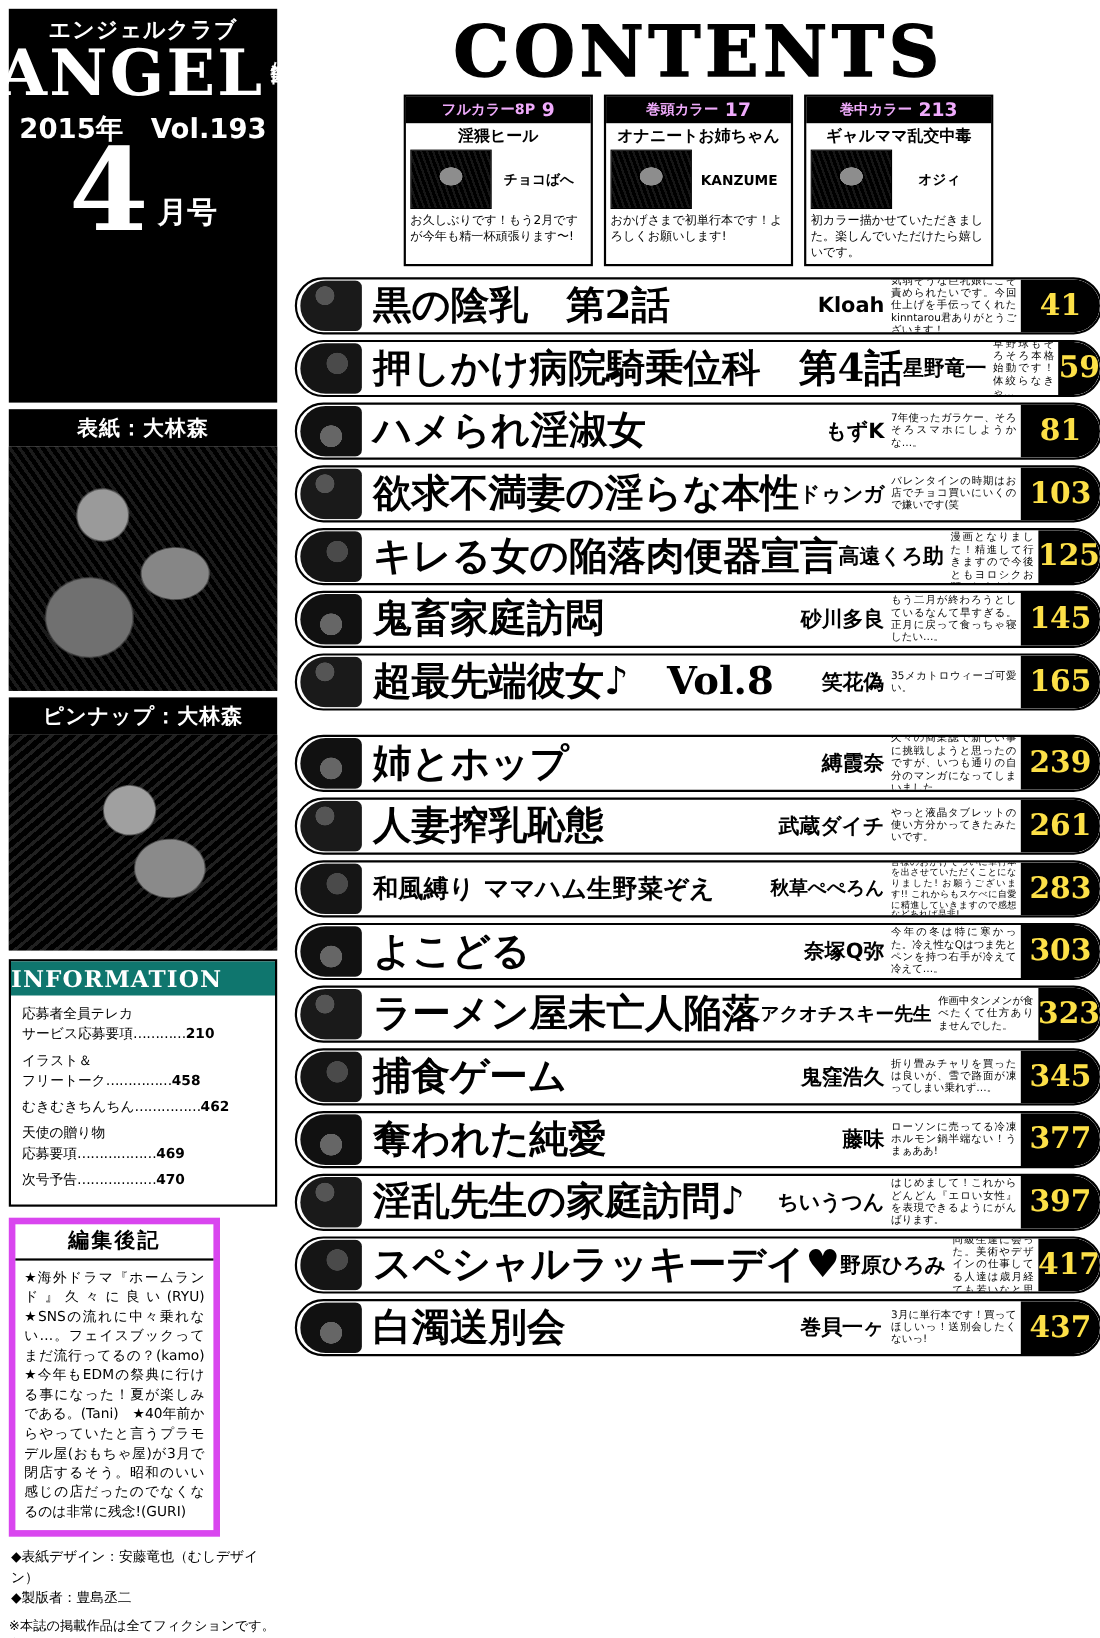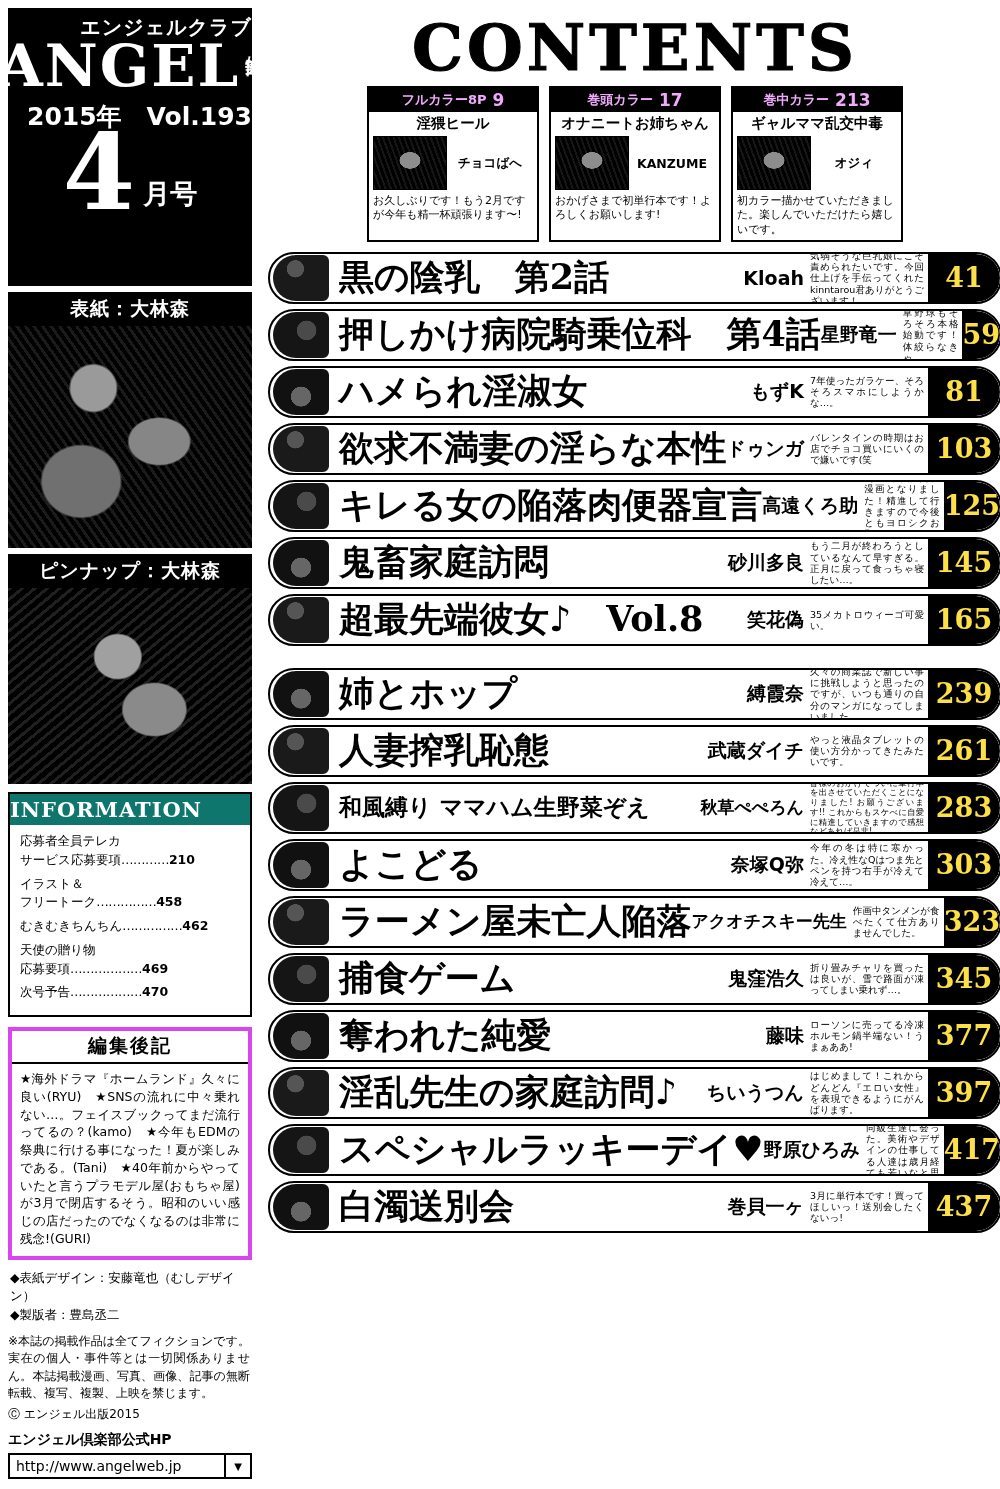--- a/index.html
+++ b/index.html
@@ -14,22 +14,22 @@
   }
   .page { position:relative; width:1000px; height:1489px; }
 
   
   .left-col {
     position:absolute; left:8px; top:8px; width:244px; height:1473px;
   }
 
   
   .masthead {
-    background:#000; color:#fff; width:244px; height:278px;
-    position:relative; text-align:right;
+    background:#000; color:#fff; width:244px; height:358px;
+    position:relative; text-align:center;
   }
   .mast-kana {
     font-size:20px; letter-spacing:1px; padding-top:6px; font-weight:bold;
     font-family:"DejaVu Sans", sans-serif;
   }
   .angel-row { display:flex; align-items:flex-start; justify-content:center; margin-top:-2px;}
   .angel-word {
     font-family:"DejaVu Serif", serif; font-size:58px; font-weight:bold;
     letter-spacing:2px; line-height:0.95;
     -webkit-text-stroke:0px #fff;
@@ -61,21 +61,21 @@
   .info-title {
     background:#0f766e; color:#fff; font-size:21px;
     font-weight:bold; padding:3px 0; letter-spacing:1px;
     font-family:"DejaVu Serif", serif;
   }
   .info-list { padding:7px 10px 0 10px; font-size:12.5px; line-height:1.5; }
   .info-item { margin-bottom:5px; }
   .info-item .dots { letter-spacing:-0.5px; }
   .info-item .pg { font-weight:bold; }
 
-  .post-box { width:244px; border:4px solid #d946ef; margin-top:10px; }
+  .post-box { width:192px; border:6px solid #d946ef; margin-top:10px; }
   .post-title {
     text-align:center; font-size:19px; font-weight:bold; padding:2px 0 3px 0;
     border-bottom:2px solid #000; letter-spacing:2px;
   }
   .post-body { font-size:12.5px; line-height:1.42; padding:6px 8px 8px 8px; text-align:justify;}
 
   .credits { font-size:12.5px; line-height:1.5; margin-top:9px; padding-left:2px;}
   .disclaimer { font-size:12px; line-height:1.45; margin-top:8px; text-align:justify; padding-right:2px;}
   .copyline { font-size:12px; margin-top:4px; }
   .hp-line { font-size:14px; font-weight:bold; margin-top:8px; letter-spacing:0px;}

